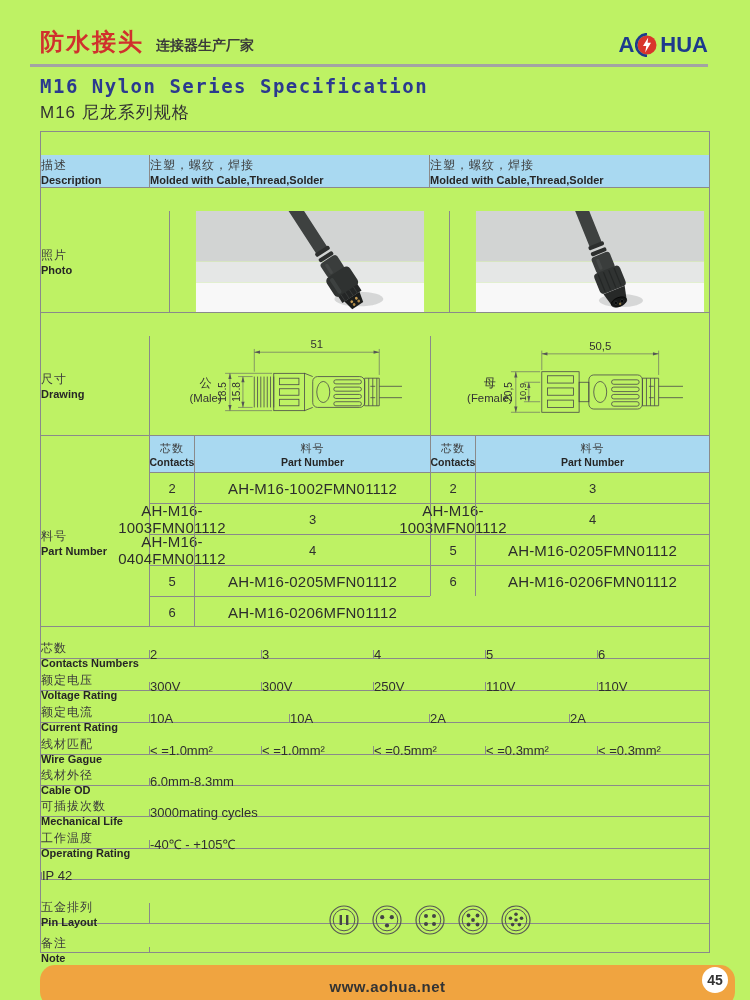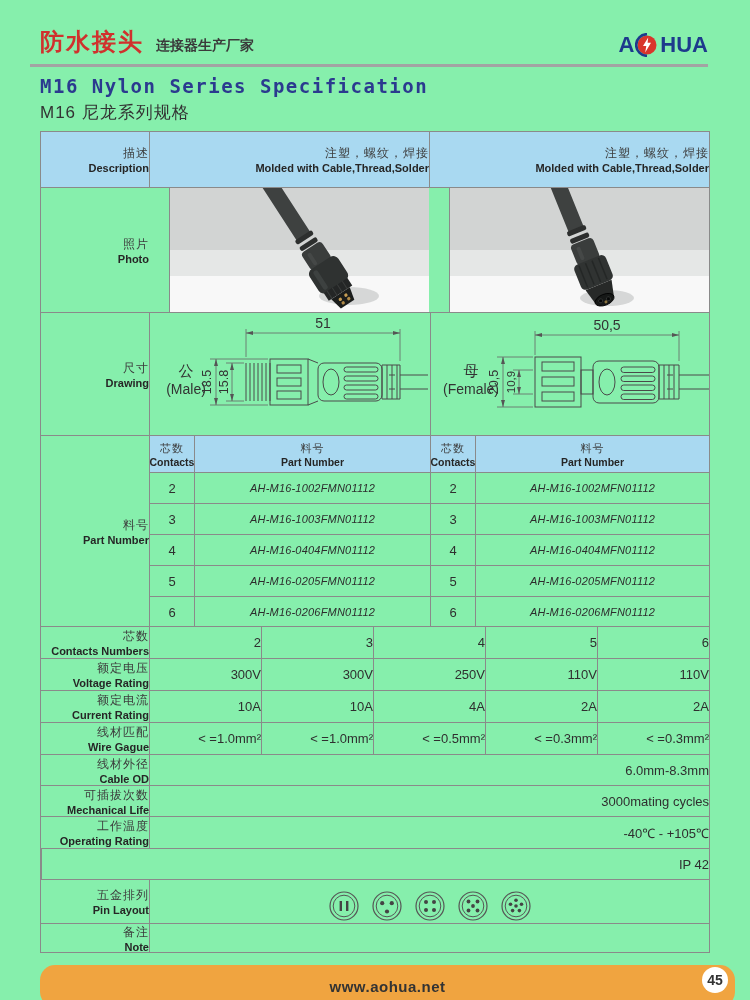--- a/index.html
+++ b/index.html
@@ -1,18 +1,18 @@
 <!DOCTYPE html>
 <html><head>
 <meta charset="utf-8">
 <style>
   * { margin:0; padding:0; box-sizing:border-box; }
   body { background:#ffffff; }
   .page {
-    width:750px; height:1000px; background:#86efac; position:relative;
+    width:750px; height:1000px; background:#bef264; position:relative;
     font-family:"Liberation Sans", sans-serif; color:#333; overflow:hidden;
   }
   
   .hdr { display:flex; justify-content:space-between; align-items:flex-end;
          margin:20px 42px 0 40px; height:38px; }
   .brand { display:flex; align-items:baseline; }
   .brand-cn { font-family:"Liberation Serif", serif; font-weight:bold;
               font-size:24px; color:#d0312d; letter-spacing:2px; }
   .brand-sub { font-size:14px; font-weight:bold; color:#3a3a3a; margin-left:12px; }
   .logo { display:flex; align-items:center; font-weight:bold; font-size:22px;
@@ -21,42 +21,42 @@
   .rule { height:3px; background:#a3a3a3; margin:6px 42px 0 30px; }
   .title-en { margin:8px 0 0 40px; font-family:"DejaVu Sans Mono", monospace;
               font-weight:bold; font-size:19px; color:#2b3a8f; letter-spacing:1.5px; }
   .title-cn { margin:4px 0 0 40px; font-size:17px; color:#333; letter-spacing:1px; }
 
   
   .spec-table { margin:7px 40px 0 40px; width:670px; border:1px solid #8a8a8a; }
   .trow { display:flex; }
   .trow + .trow { border-top:1px solid #8a8a8a; }
   .cell { border-left:1px solid #8a8a8a; display:flex; flex-direction:column;
-          justify-content:center; align-items:flex-end; text-align:center; }
+          justify-content:center; align-items:flex-start; text-align:center;margin-top:23px; }
   .label-cell { border-left:none; width:108px; flex:none; }
   .lab-cn { font-size:12px; color:#3c3c3c; letter-spacing:1px; }
   .lab-en { font-size:11px; font-weight:bold; color:#262626; }
   .blue { background:#a9d9f1; }
   .flex1 { flex:1; }
   .val { font-size:13px; color:#2f2f2f; }
 
   .row-desc { height:55px; }
   .row-photo { height:125px;gap:20px; }
   .photo-cell { padding:0; overflow:hidden; }
   .row-draw { height:123px; }
   .row-part { height:191px; }
   .part-grid { flex:1; display:grid; grid-template-columns:45px 236px 45px 1fr;
                grid-template-rows:36px repeat(5, 31px); }
   .pg-cell { border-left:1px solid #8a8a8a; border-top:1px solid #8a8a8a;
              display:flex; flex-direction:column; justify-content:center;
              align-items:center; text-align:center; }
   .pg-top { border-top:none; }
   .pg-cell .lab-cn { font-size:11px; }
   .pg-cell .lab-en { font-size:10.5px; }
-  .pn { font-size:11px; color:#2d2d2d; letter-spacing:0.2px;font-style:italic; }
+  .pn { font-size:15px; color:#2d2d2d; letter-spacing:0.2px; }
   .row-spec { height:32px; }
   .row-31 { height:31px; }
   .row-pin { height:44px; }
   .row-note { height:29px; }
   .pinrow { flex-direction:row; gap:9px; }
 
   
   .footer-bar { margin:12px 0 0 40px; width:695px; height:42px; border-radius:15px;
                 background:#f0a440; position:relative; display:flex;
                 align-items:center; justify-content:center; }
@@ -323,23 +323,20 @@
 
         <div class="pg-cell">
             <span class="val">2</span>
           </div>
         <div class="pg-cell">
             <span class="pn">AH-M16-1002FMN01112</span>
           </div>
         <div class="pg-cell">
             <span class="val">2</span>
           </div>
-        <div class="pg-cell">
-            <span class="pn">AH-M16-1002MFN01112</span>
-          </div>
 
         <div class="pg-cell">
             <span class="val">3</span>
           </div>
         <div class="pg-cell">
             <span class="pn">AH-M16-1003FMN01112</span>
           </div>
         <div class="pg-cell">
             <span class="val">3</span>
           </div>
@@ -348,23 +345,20 @@
           </div>
 
         <div class="pg-cell">
             <span class="val">4</span>
           </div>
         <div class="pg-cell">
             <span class="pn">AH-M16-0404FMN01112</span>
           </div>
         <div class="pg-cell">
             <span class="val">4</span>
-          </div>
-        <div class="pg-cell">
-            <span class="pn">AH-M16-0404MFN01112</span>
           </div>
 
         <div class="pg-cell">
             <span class="val">5</span>
           </div>
         <div class="pg-cell">
             <span class="pn">AH-M16-0205FMN01112</span>
           </div>
         <div class="pg-cell">
             <span class="val">5</span>
@@ -435,23 +429,20 @@
     <div class="trow row-spec">
       <div class="cell label-cell">
         <span class="lab-cn">额定电流</span>
         <span class="lab-en">Current Rating</span>
       </div>
       <div class="cell flex1">
           <span class="val">10A</span>
         </div>
       <div class="cell flex1">
           <span class="val">10A</span>
-        </div>
-      <div class="cell flex1">
-          <span class="val">4A</span>
         </div>
       <div class="cell flex1">
           <span class="val">2A</span>
         </div>
       <div class="cell flex1">
           <span class="val">2A</span>
         </div>
     </div>
 
     <div class="trow row-spec">

